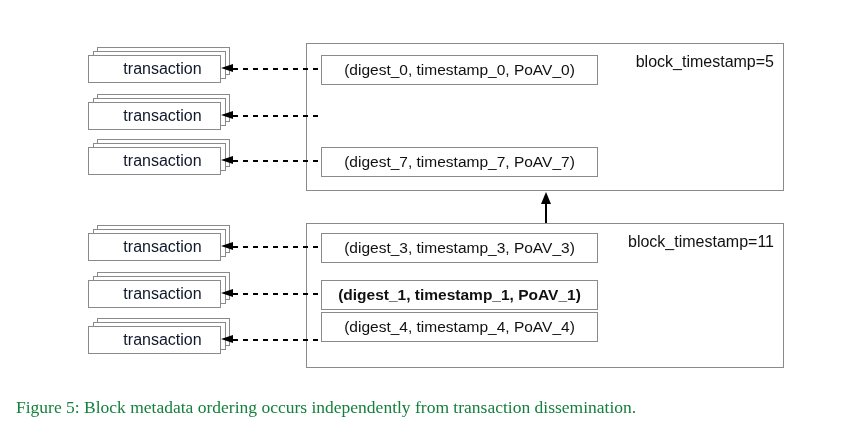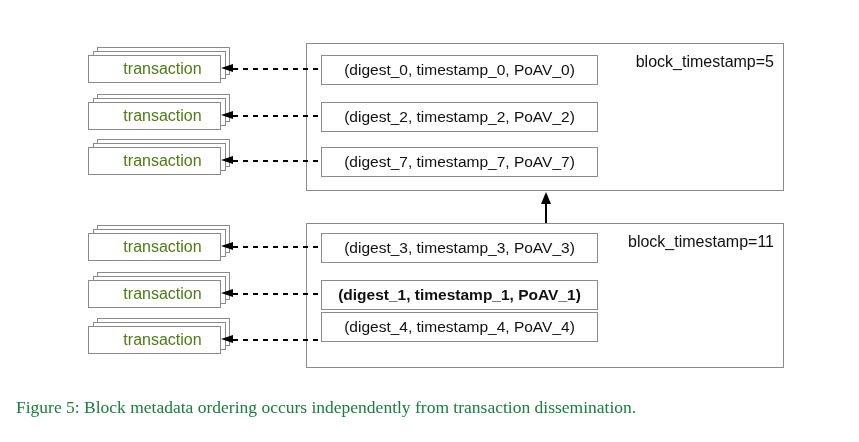--- a/index.html
+++ b/index.html
@@ -32,21 +32,21 @@
   .layer{
     position:absolute;width:133px;height:28px;background:#ffffff;
     border:1.5px solid #8a8a8a;box-sizing:border-box;
   }
   .l2{left:9px;top:0;}
   .l1{left:4.5px;top:4px;}
   .txbox{
     position:absolute;left:0;top:8px;width:133px;height:28px;
     background:#ffffff;border:1.5px solid #8a8a8a;box-sizing:border-box;
     display:flex;align-items:center;justify-content:center;
-    font-size:16px;color:#4d7c0f;padding-left:16px;
+    font-size:16px;color:#0f172a;padding-left:16px;
   }
   .s1{top:47px;}.s2{top:94px;}.s3{top:139px;}
   .s4{top:225px;}.s5{top:272px;}.s6{top:318px;}
   
   .harrow{
     position:absolute;left:233px;width:89px;height:1.8px;
     background:repeating-linear-gradient(90deg,#000000 0 5px,transparent 5px 10px);
   }
   .ahead{
     position:absolute;left:221px;width:0;height:0;
@@ -71,21 +71,20 @@
   }
 </style>
 </head>
 <body>
 
 <div class="canvas">
 
   <div class="block block-1">
     <div class="block-label">block_timestamp=5</div>
     <div class="tuple t1">(digest_0, timestamp_0, PoAV_0)</div>
-    <div class="tuple t2">(digest_2, timestamp_2, PoAV_2)</div>
     <div class="tuple t3">(digest_7, timestamp_7, PoAV_7)</div>
   </div>
 
   <div class="block block-2">
     <div class="block-label">block_timestamp=11</div>
     <div class="tuple b2-t1">(digest_3, timestamp_3, PoAV_3)</div>
     <div class="tuple b2-t2">(digest_1, timestamp_1, PoAV_1)</div>
     <div class="tuple b2-t3">(digest_4, timestamp_4, PoAV_4)</div>
   </div>
 

